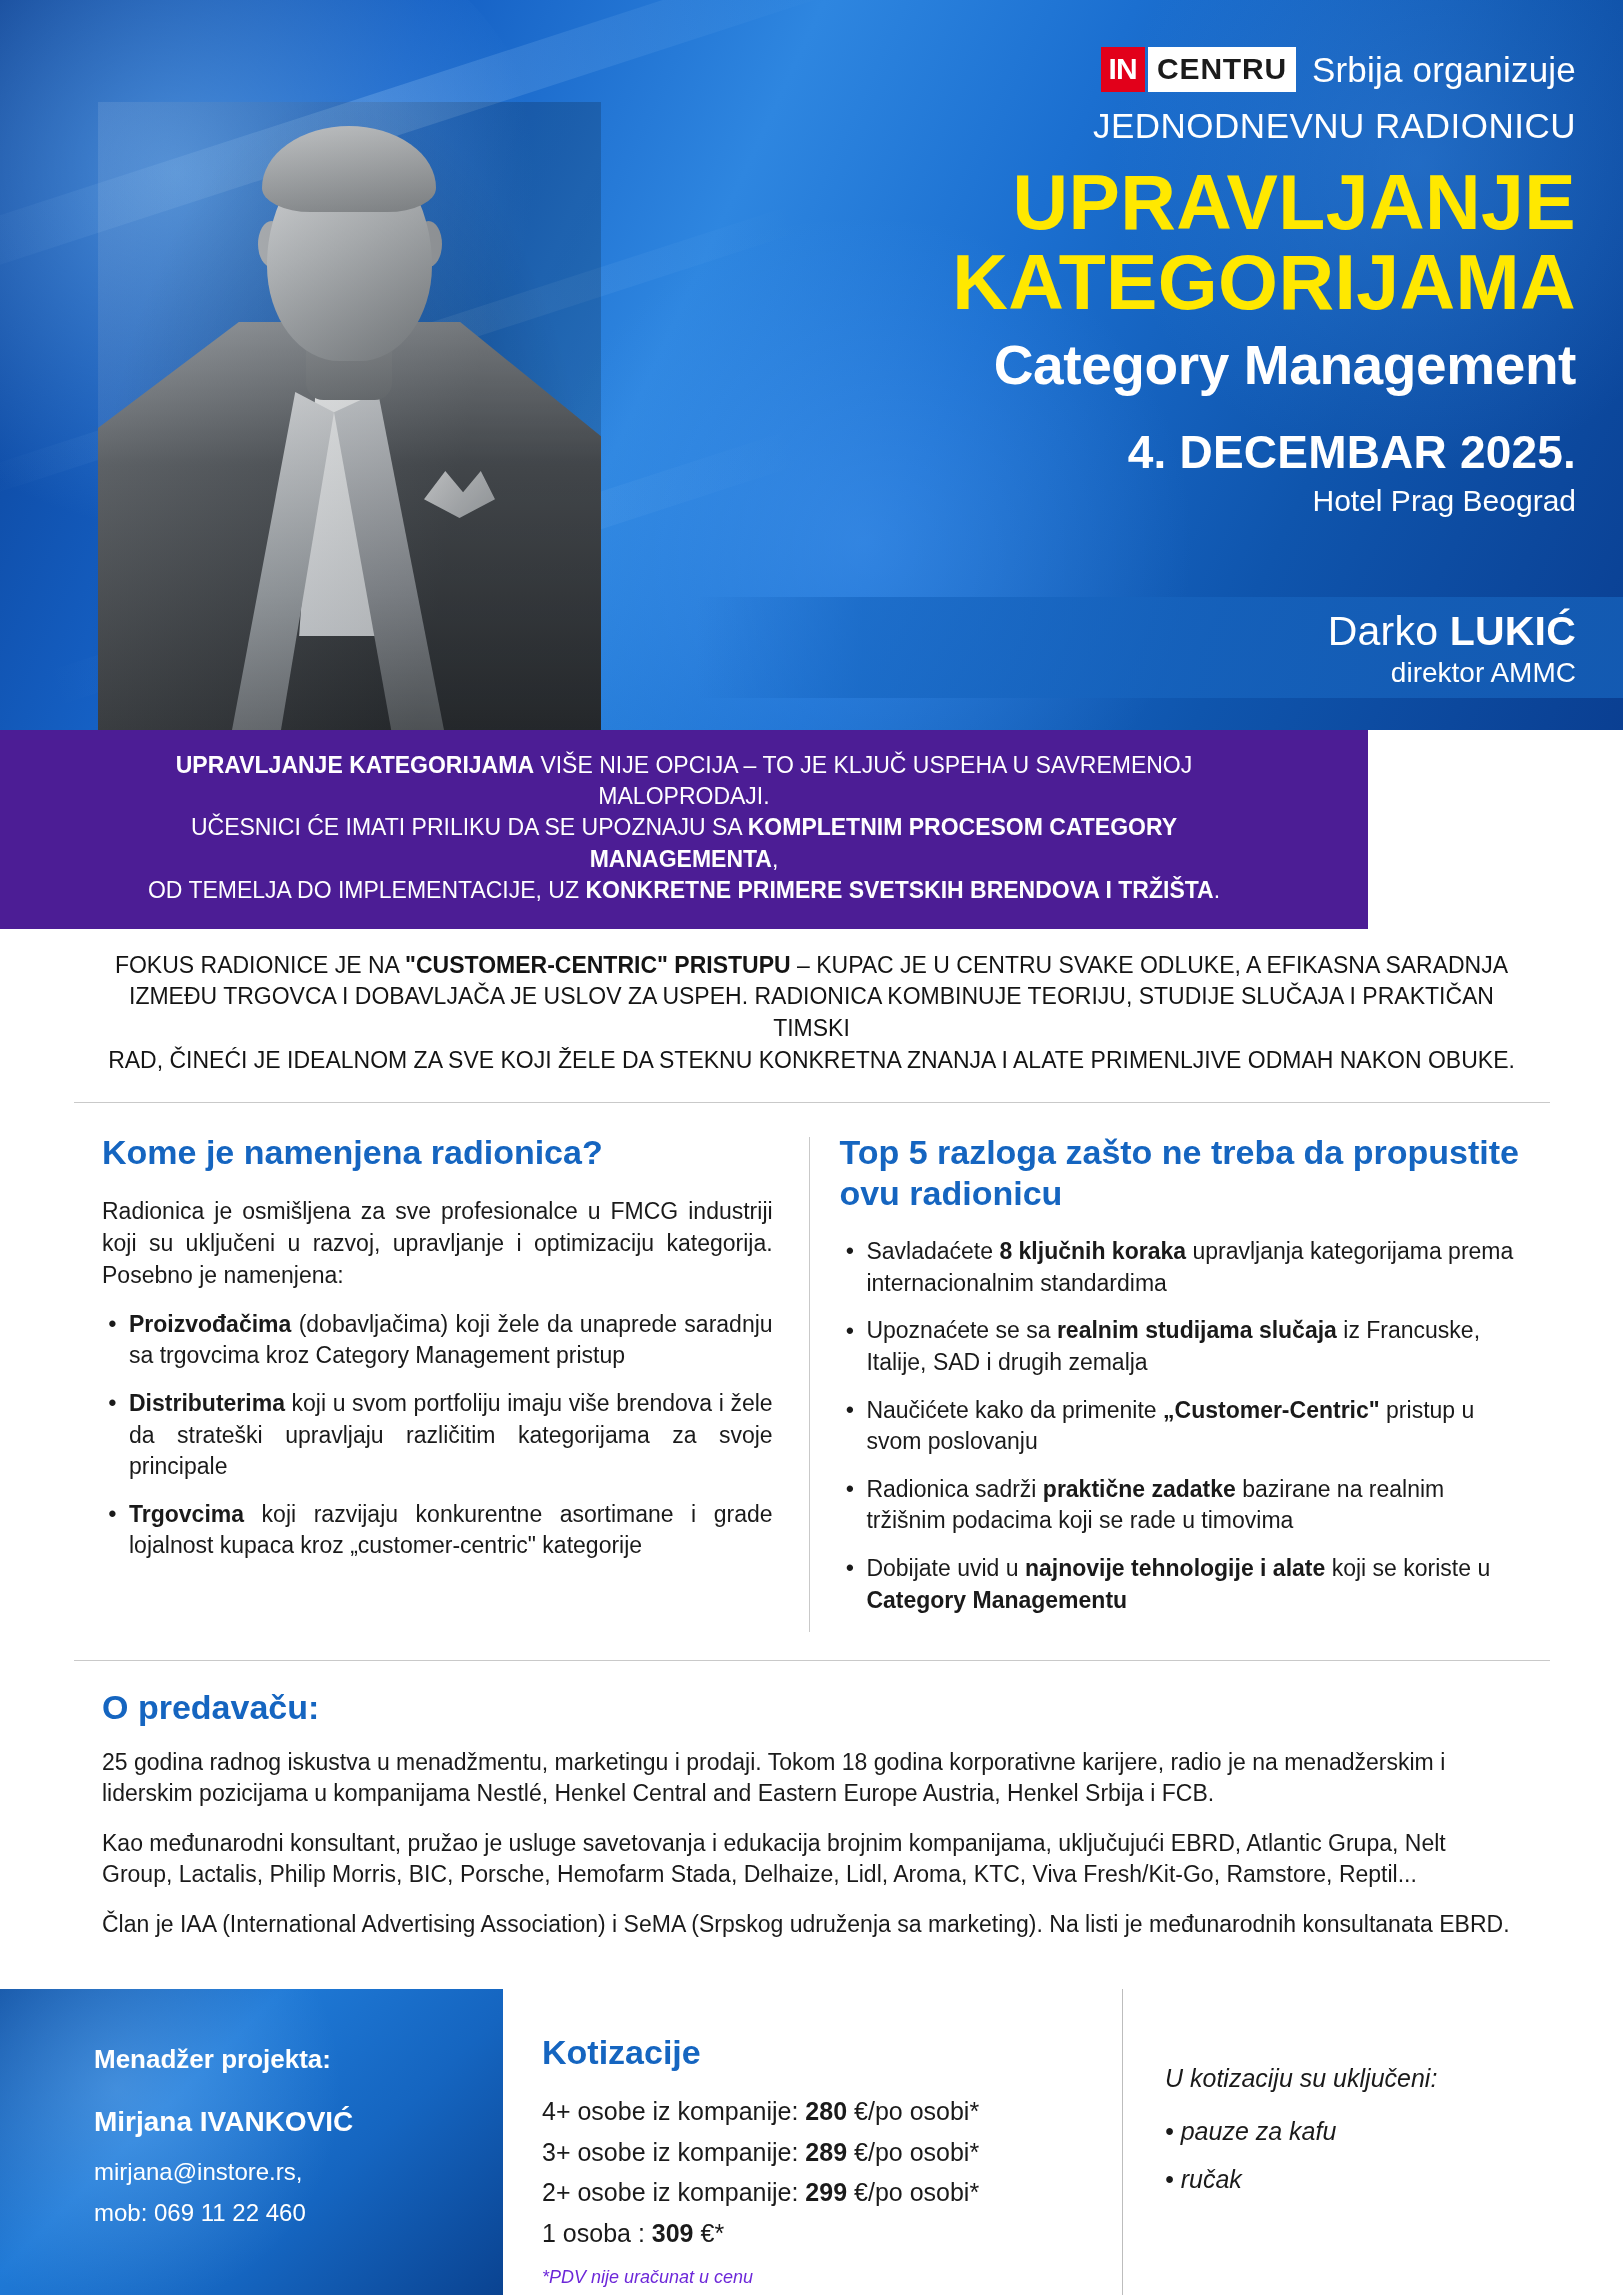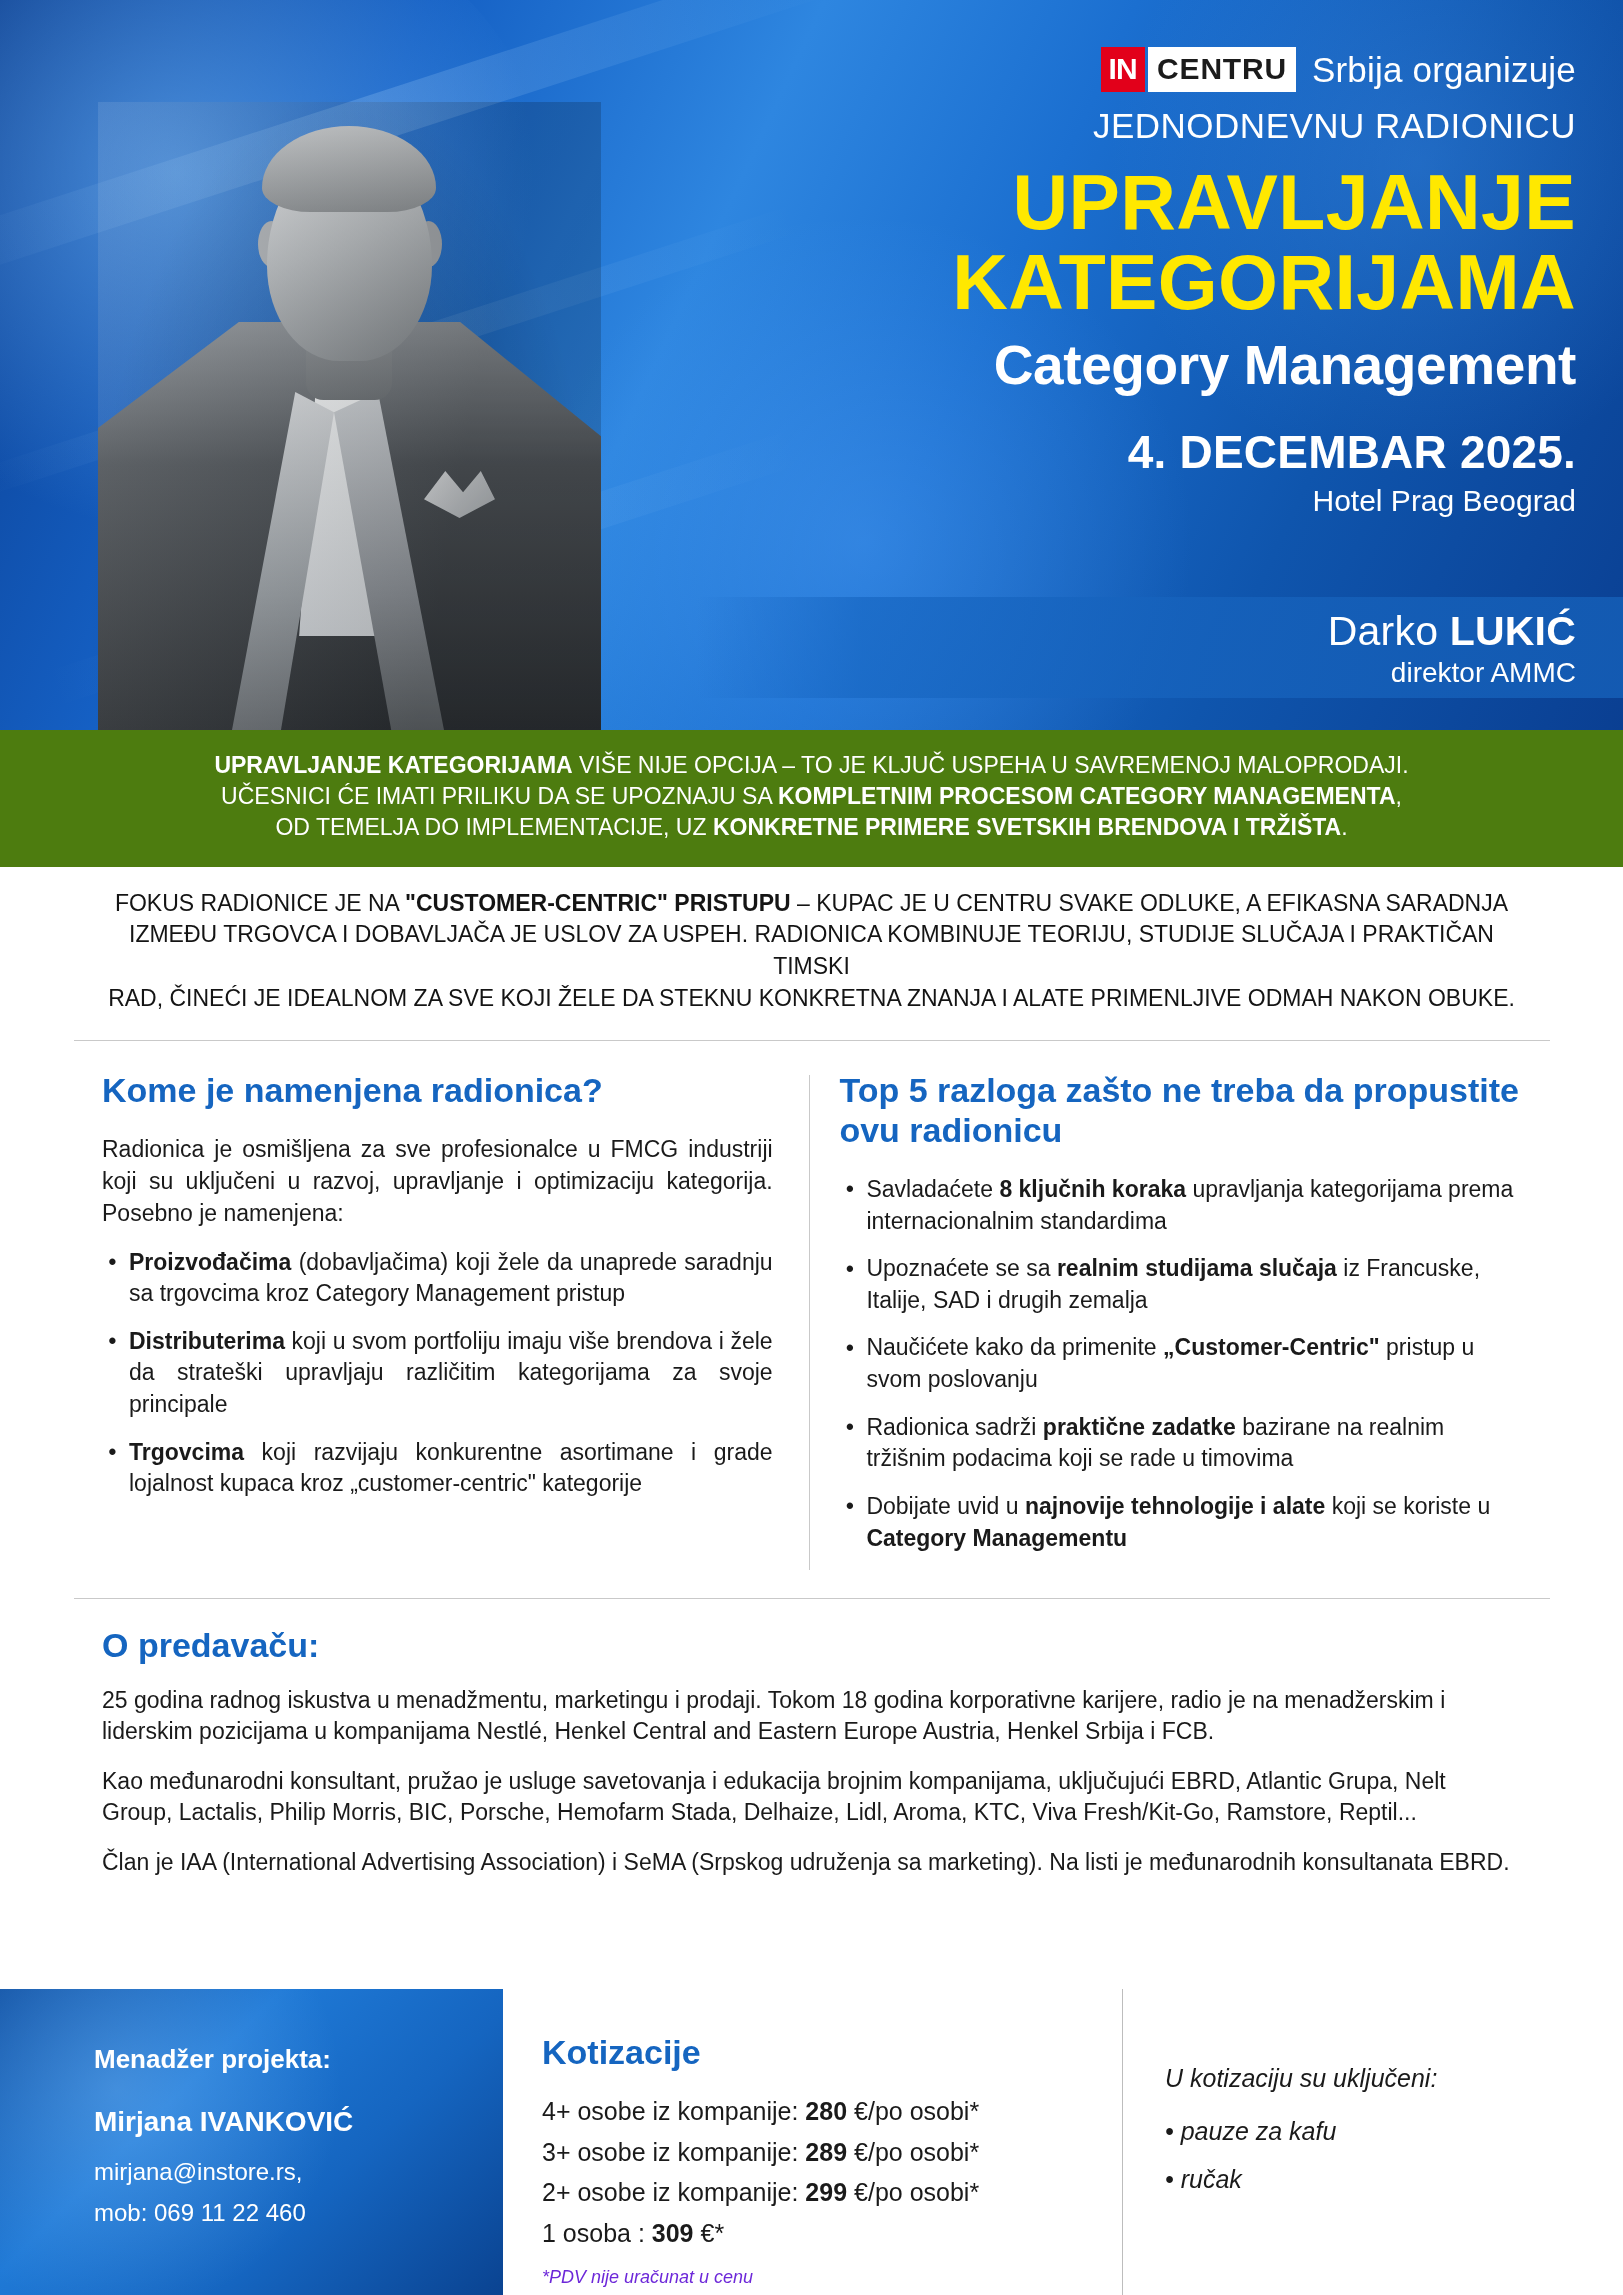--- a/index.html
+++ b/index.html
@@ -221,22 +221,22 @@
   }
   .speaker-name .light { font-weight: 400; }
   .speaker-role {
     font-size: 28px;
     font-weight: 400;
     margin-top: 1.6px;
   }
 
   
   .band-dark {
-    width: 1623px;
-    background: #4d7c0f;
+    width: 1368px;
+    background: #4c1d95;
     color: #ffffff;
     text-align: center;
     padding: 20.4px 118px 23.6px 118px;
     box-sizing: border-box;
     font-size: 23px;
     line-height: 1.35;
   }
   .band-dark b { font-weight: 700; }
 
   .band-light {

